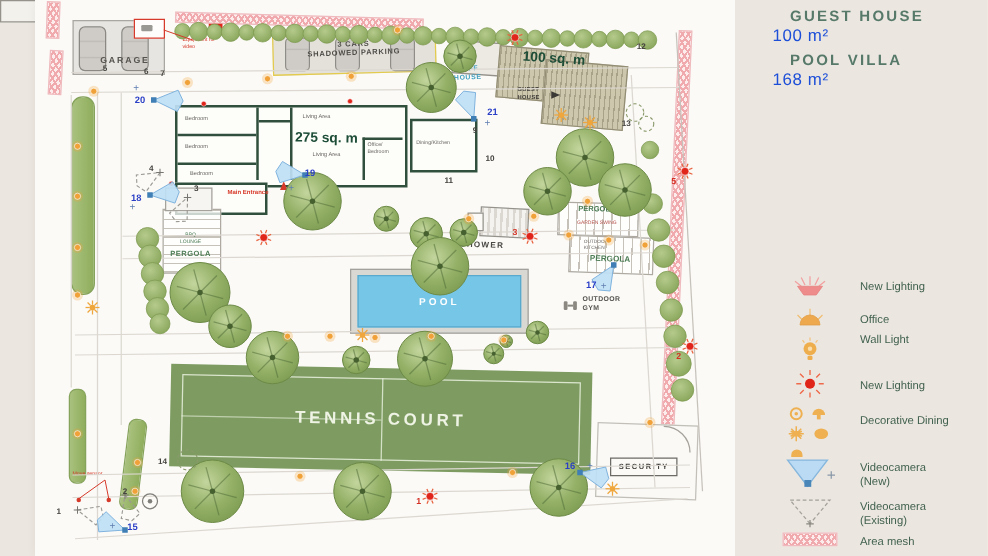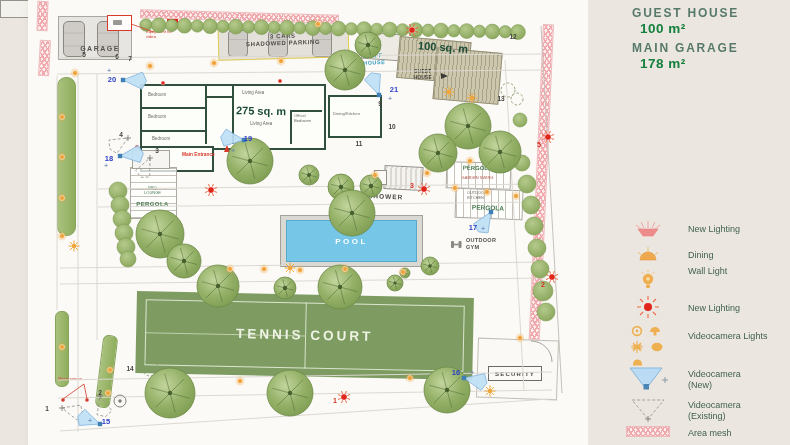--- a/index.html
+++ b/index.html
@@ -81,21 +81,21 @@
   .l-okitchen{left:467px;top:191px;width:44px;font-size:3.8px;color:#6b6964;}
   .l-shower{left:368px;top:193px;width:50px;font-size:6.5px;letter-spacing:1px;font-weight:600;color:#4a4843;transform:rotate(2deg);}
   .l-pool{font-size:8px;letter-spacing:2.5px;font-weight:600;color:#fdfefe;}
   .l-gym{left:466px;top:237px;width:52px;font-size:5.5px;font-weight:700;color:#55534e;letter-spacing:.3px;}
   .l-tennis{left:0;top:0;width:100%;height:100%;display:flex;align-items:center;justify-content:center;font-size:13.5px;font-weight:700;letter-spacing:3px;color:#eef3e4;}
   .l-security{font-size:6px;letter-spacing:1.2px;font-weight:600;color:#45433e;}
   .l-move{left:58px;top:376px;width:46px;font-size:4.2px;color:#d63a2a;}
   
   .panel{position:absolute;left:588px;top:0;width:202px;height:445px;background:#ebe7e0;}
   .p-h{position:absolute;left:44px;font-size:12px;letter-spacing:1.8px;font-weight:600;color:#56796a;}
-  .p-a{position:absolute;left:52px;font-size:13.5px;font-weight:700;color:#15803d;letter-spacing:.5px;}
+  .p-a{position:absolute;left:30px;font-size:13.5px;font-weight:400;color:#1d4ed8;letter-spacing:.5px;}
   .leg-ic{position:absolute;left:38px;width:44px;display:flex;justify-content:center;}
   .leg-lb{position:absolute;left:100px;width:100px;font-size:9px;color:#42614f;white-space:pre-line;line-height:1.25;}
   .meshchip{width:46px;height:9px;}
 </style>
 </head>
 <body>
 
 <div class="stage">
   <div class="sheet"></div>
 
@@ -725,38 +725,38 @@
       <circle cx="63" cy="400" r="1.8" fill="#d63a2a"></circle>
       <circle cx="87" cy="400" r="1.8" fill="#d63a2a"></circle>
       <rect x="451" y="241" width="3" height="7" rx="1" fill="#8a8880"></rect>
       <rect x="458.5" y="241" width="3" height="7" rx="1" fill="#8a8880"></rect>
       <rect x="454" y="243.7" width="4.5" height="1.6" fill="#8a8880"></rect>
     </svg>
 
   <aside class="panel">
     <div class="p-h" style="top:6px;">GUEST HOUSE</div>
     <div class="p-a" style="top:21px;">100 m²</div>
-    <div class="p-h" style="top:41px;">MAIN GARAGE</div>
-    <div class="p-a" style="top:56px;">178 m²</div>
+    <div class="p-h" style="top:41px;">POOL VILLA</div>
+    <div class="p-a" style="top:56px;">168 m²</div>
 
     <div class="leg-ic" style="top:219px;">
       <svg width="38" height="20" viewBox="0 0 38 20">
           <path d="M7,6 L12,10 M19,2 L19,9 M31,6 L26,10 M12,3 L15,9 M26,3 L23,9" stroke="#f2a0a0" stroke-width="1" fill="none"></path>
           <path d="M9,10 L29,10 L24,17 L14,17 Z" fill="#ee8c8c" stroke="#e57d7d" stroke-width="0.6"></path>
         </svg>
     </div>
     <div class="leg-lb" style="top:224px;">New Lighting</div>
 
     <div class="leg-ic" style="top:245px;">
       <svg width="30" height="18" viewBox="0 0 30 18">
           <path d="M5,7 L9,11 M15,2 L15,8 M25,7 L21,11" stroke="#f0bd74" stroke-width="1" fill="none"></path>
           <path d="M7,15 A8,8 0 0 1 23,15 Z" fill="#eea84e" stroke="#e09b43" stroke-width="0.6"></path>
         </svg>
     </div>
-    <div class="leg-lb" style="top:250px;">Dining</div>
+    <div class="leg-lb" style="top:250px;">Office</div>
 
     <div class="leg-ic" style="top:269px;">
       <svg width="20" height="22" viewBox="0 0 20 22">
           <path d="M10,1 L10,3.5 M4,3 L5.5,5 M16,3 L14.5,5" stroke="#f2c27e" stroke-width="1"></path>
           <circle cx="10" cy="10" r="5.2" fill="#efae4e"></circle>
           <circle cx="10" cy="10" r="1.8" fill="#f9ddab"></circle>
           <rect x="8" y="15.5" width="4" height="3.5" rx="1" fill="#efae4e"></rect>
         </svg>
     </div>
     <div class="leg-lb" style="top:266px;">Wall Light</div>
@@ -778,21 +778,21 @@
           <path d="M22,8 A5,5 0 0 1 32,8 Z" fill="#eeb051"></path>
           <rect x="25.5" y="8" width="3" height="3.5" fill="#eeb051"></rect>
           <g stroke="#eeb051" stroke-width="1.2">
             <path d="M9,17 L9,29 M3,23 L15,23 M5,19 L13,27 M13,19 L5,27 M4.5,21 L13.5,25 M13.5,21 L4.5,25"></path>
           </g>
           <circle cx="9" cy="23" r="2.4" fill="#eeb051"></circle>
           <ellipse cx="29" cy="23" rx="5.5" ry="4.2" fill="#eeb051"></ellipse>
           <path d="M9,40 A4.5,4.5 0 0 1 18,40 L18,41.5 L9,41.5 Z" fill="#eeb051" transform="translate(-4,0)"></path>
         </svg>
     </div>
-    <div class="leg-lb" style="top:331px;">Videocamera Lights</div>
+    <div class="leg-lb" style="top:331px;">Decorative Dining</div>
 
     <div class="leg-ic" style="top:364px;">
       <svg width="44" height="28" viewBox="0 0 44 28">
           <polygon points="20,25 4,4 36,4" fill="#badbf3" stroke="#87b7dd" stroke-width="1"></polygon>
           <rect x="17.5" y="20" width="5.5" height="5.5" fill="#4a86b8"></rect>
           <path d="M36,16 h6 M39,13 v6" stroke="#8a99a8" stroke-width="1"></path>
         </svg>
     </div>
     <div class="leg-lb" style="top:369px;">Videocamera
 (New)</div>

